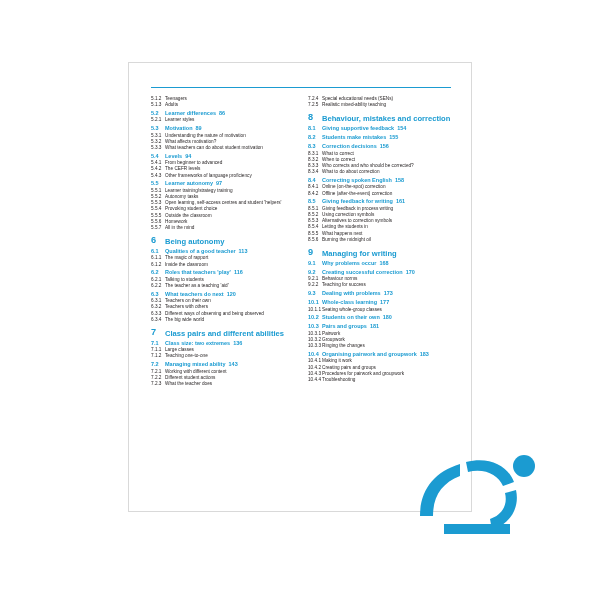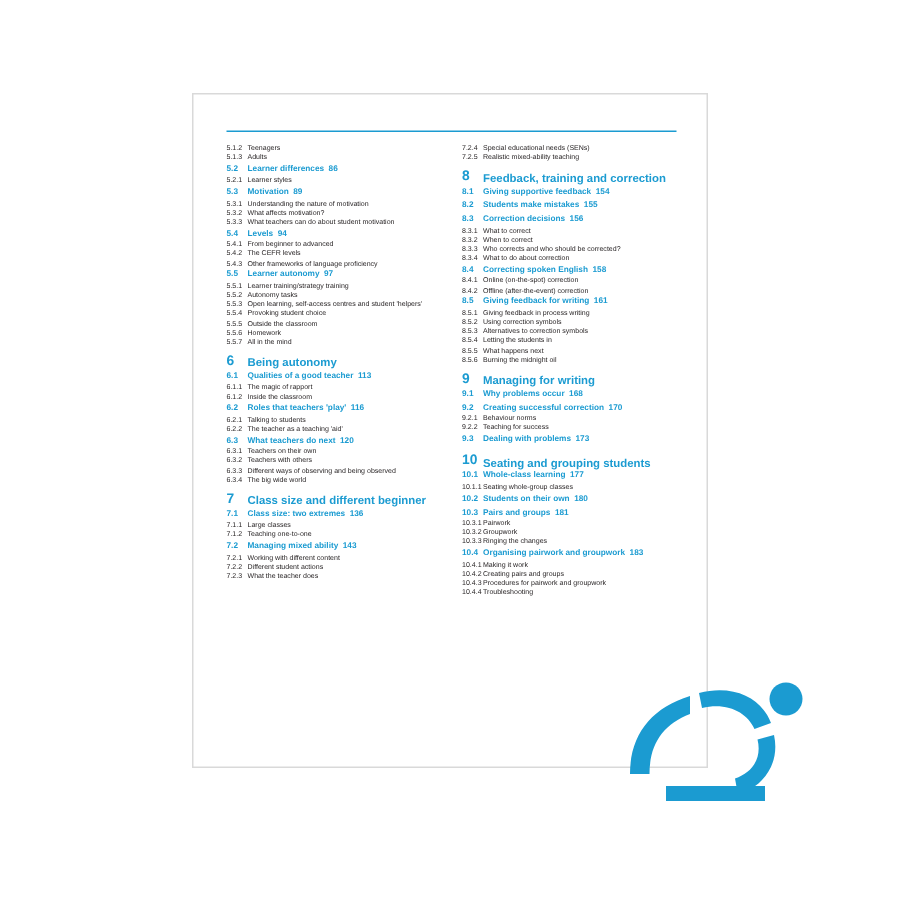--- a/index.html
+++ b/index.html
@@ -215,21 +215,21 @@
         <div class="lvl3">
           <span class="num">6.3.3</span>
           <span class="txt">Different ways of observing and being observed</span>
         </div>
         <div class="lvl3">
           <span class="num">6.3.4</span>
           <span class="txt">The big wide world</span>
         </div>
         <div class="lvl1">
           <span class="num">7</span>
-          <span class="txt big">Class size and different beginner</span>
+          <span class="txt big">Class pairs and different abilities</span>
         </div>
         <div class="lvl2">
           <span class="num">7.1</span>
           <span class="txt">Class size: two extremes<span class="pg">136</span></span>
         </div>
         <div class="lvl3">
           <span class="num">7.1.1</span>
           <span class="txt">Large classes</span>
         </div>
         <div class="lvl3">
@@ -257,21 +257,21 @@
         <div class="lvl3">
           <span class="num">7.2.4</span>
           <span class="txt">Special educational needs (SENs)</span>
         </div>
         <div class="lvl3">
           <span class="num">7.2.5</span>
           <span class="txt">Realistic mixed-ability teaching</span>
         </div>
         <div class="lvl1">
           <span class="num">8</span>
-          <span class="txt big">Feedback, training and correction</span>
+          <span class="txt big">Behaviour, mistakes and correction</span>
         </div>
         <div class="lvl2">
           <span class="num">8.1</span>
           <span class="txt">Giving supportive feedback<span class="pg">154</span></span>
         </div>
         <div class="lvl2">
           <span class="num">8.2</span>
           <span class="txt">Students make mistakes<span class="pg">155</span></span>
         </div>
         <div class="lvl2">
@@ -350,24 +350,20 @@
           <span class="num">9.2.1</span>
           <span class="txt">Behaviour norms</span>
         </div>
         <div class="lvl3">
           <span class="num">9.2.2</span>
           <span class="txt">Teaching for success</span>
         </div>
         <div class="lvl2">
           <span class="num">9.3</span>
           <span class="txt">Dealing with problems<span class="pg">173</span></span>
-        </div>
-        <div class="lvl1">
-          <span class="num">10</span>
-          <span class="txt big">Seating and grouping students</span>
         </div>
         <div class="lvl2">
           <span class="num">10.1</span>
           <span class="txt">Whole-class learning<span class="pg">177</span></span>
         </div>
         <div class="lvl3">
           <span class="num">10.1.1</span>
           <span class="txt">Seating whole-group classes</span>
         </div>
         <div class="lvl2">

